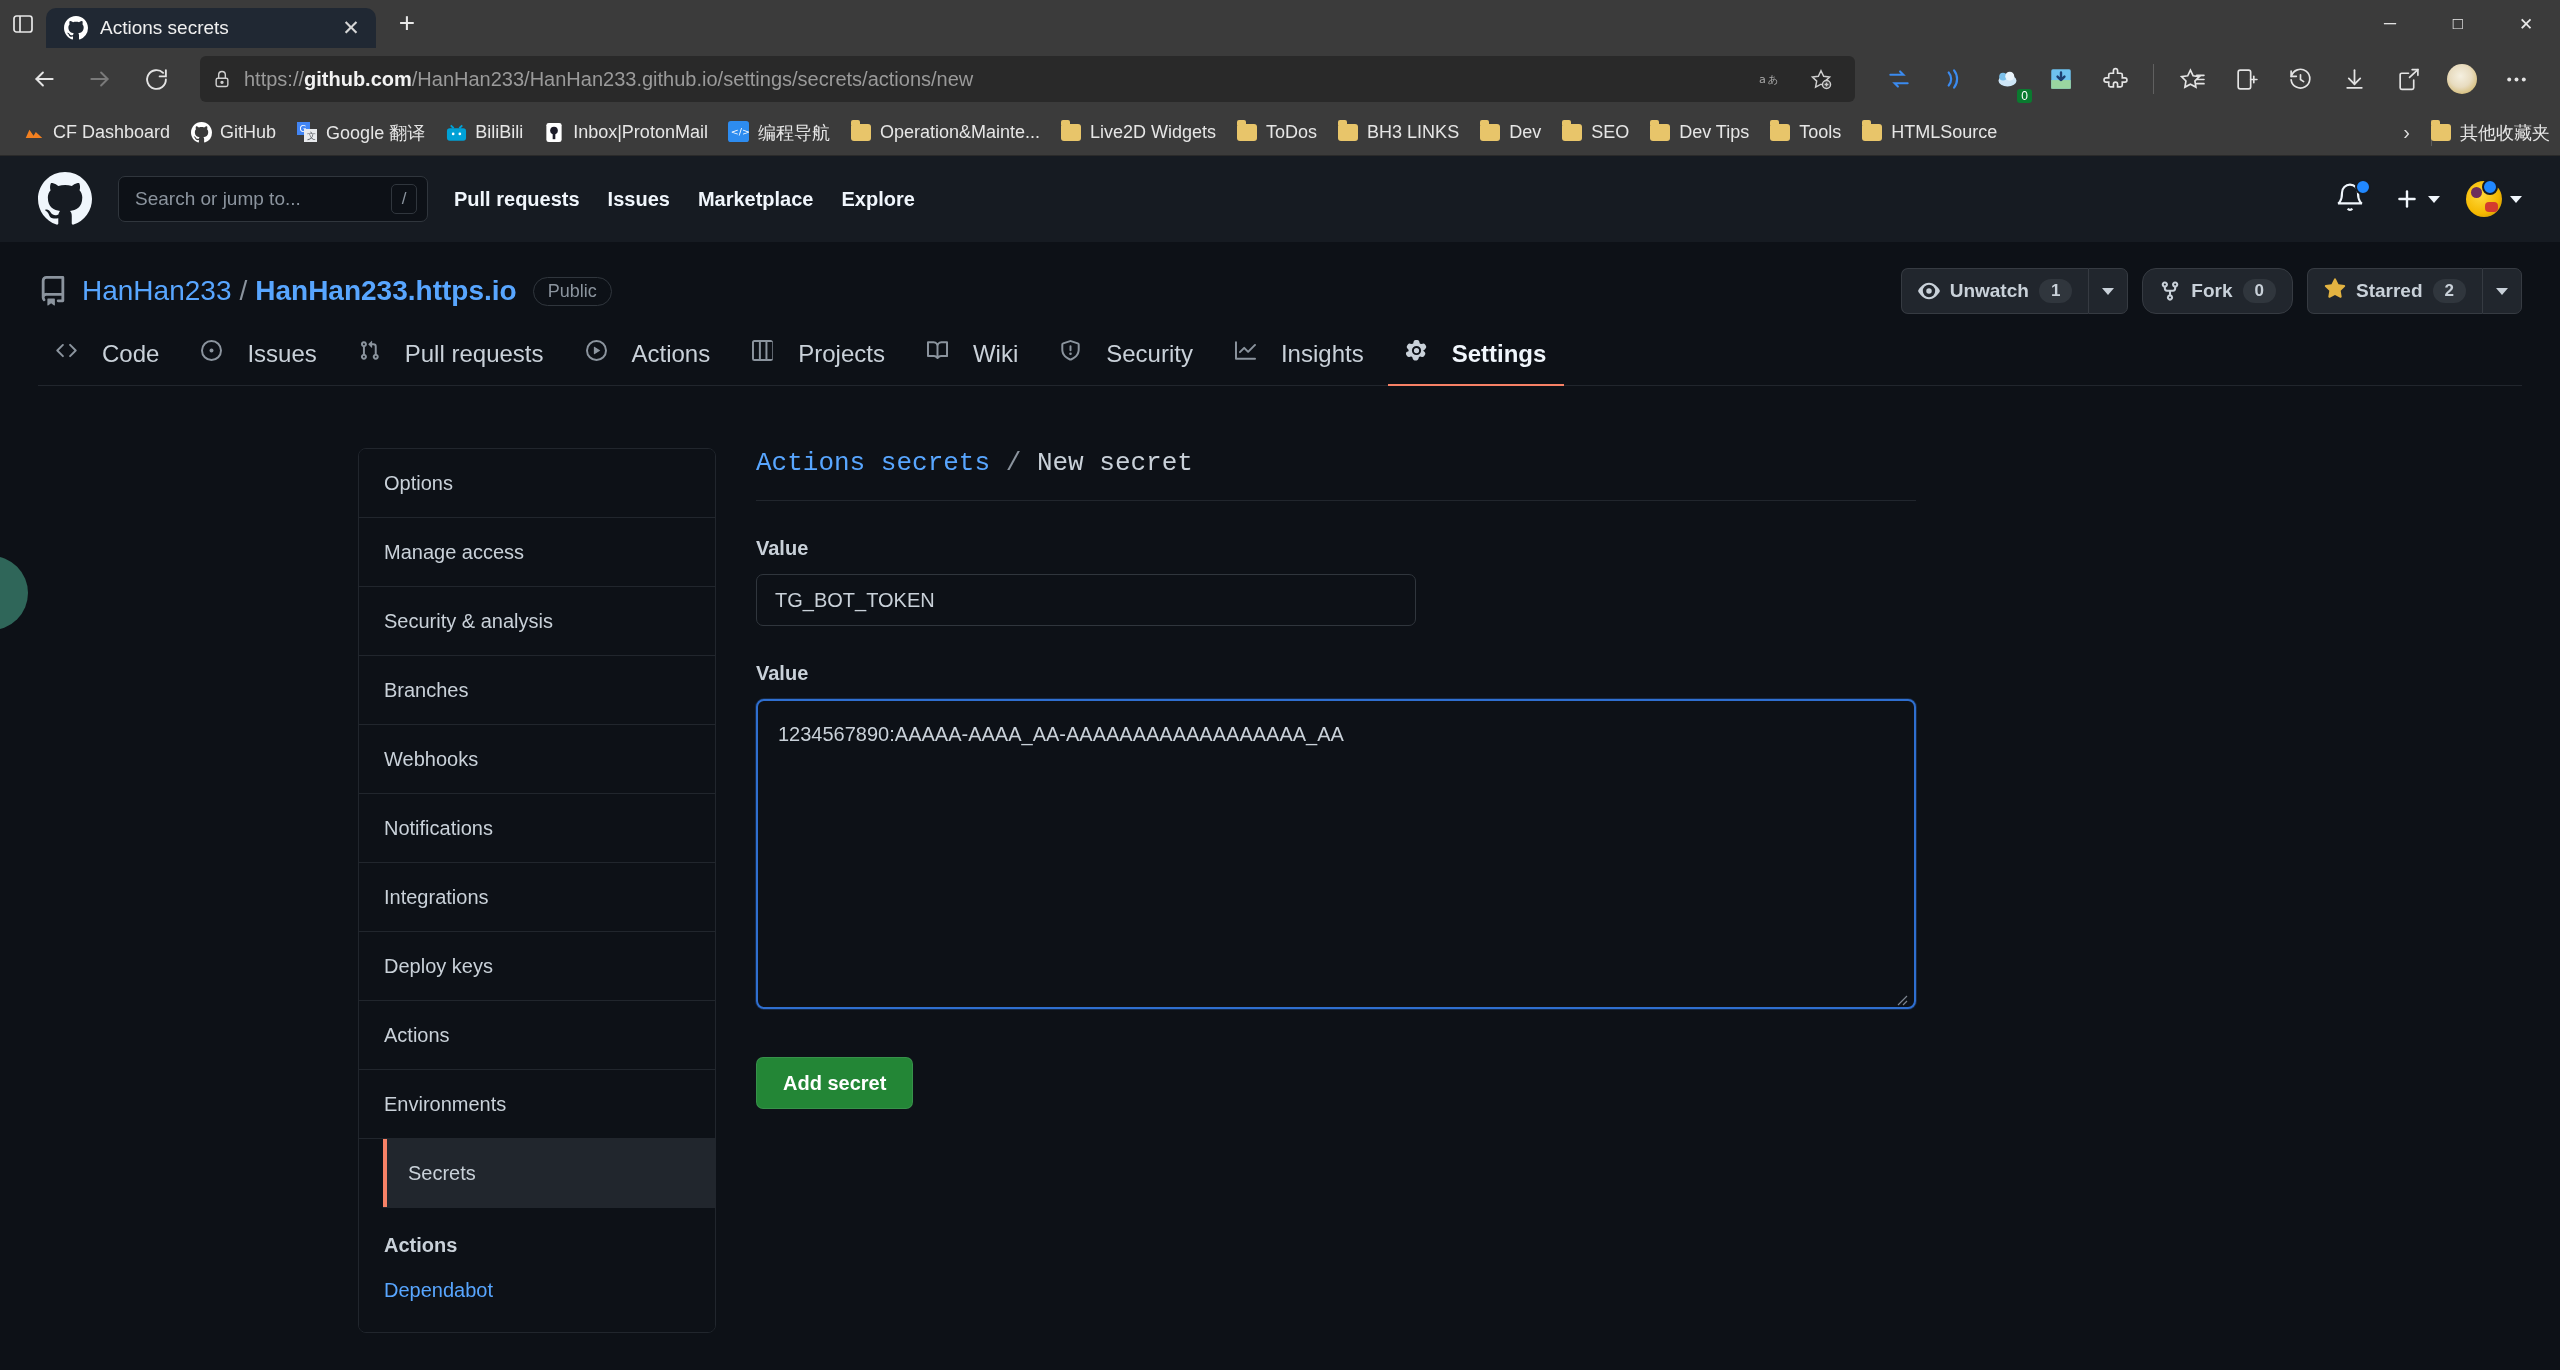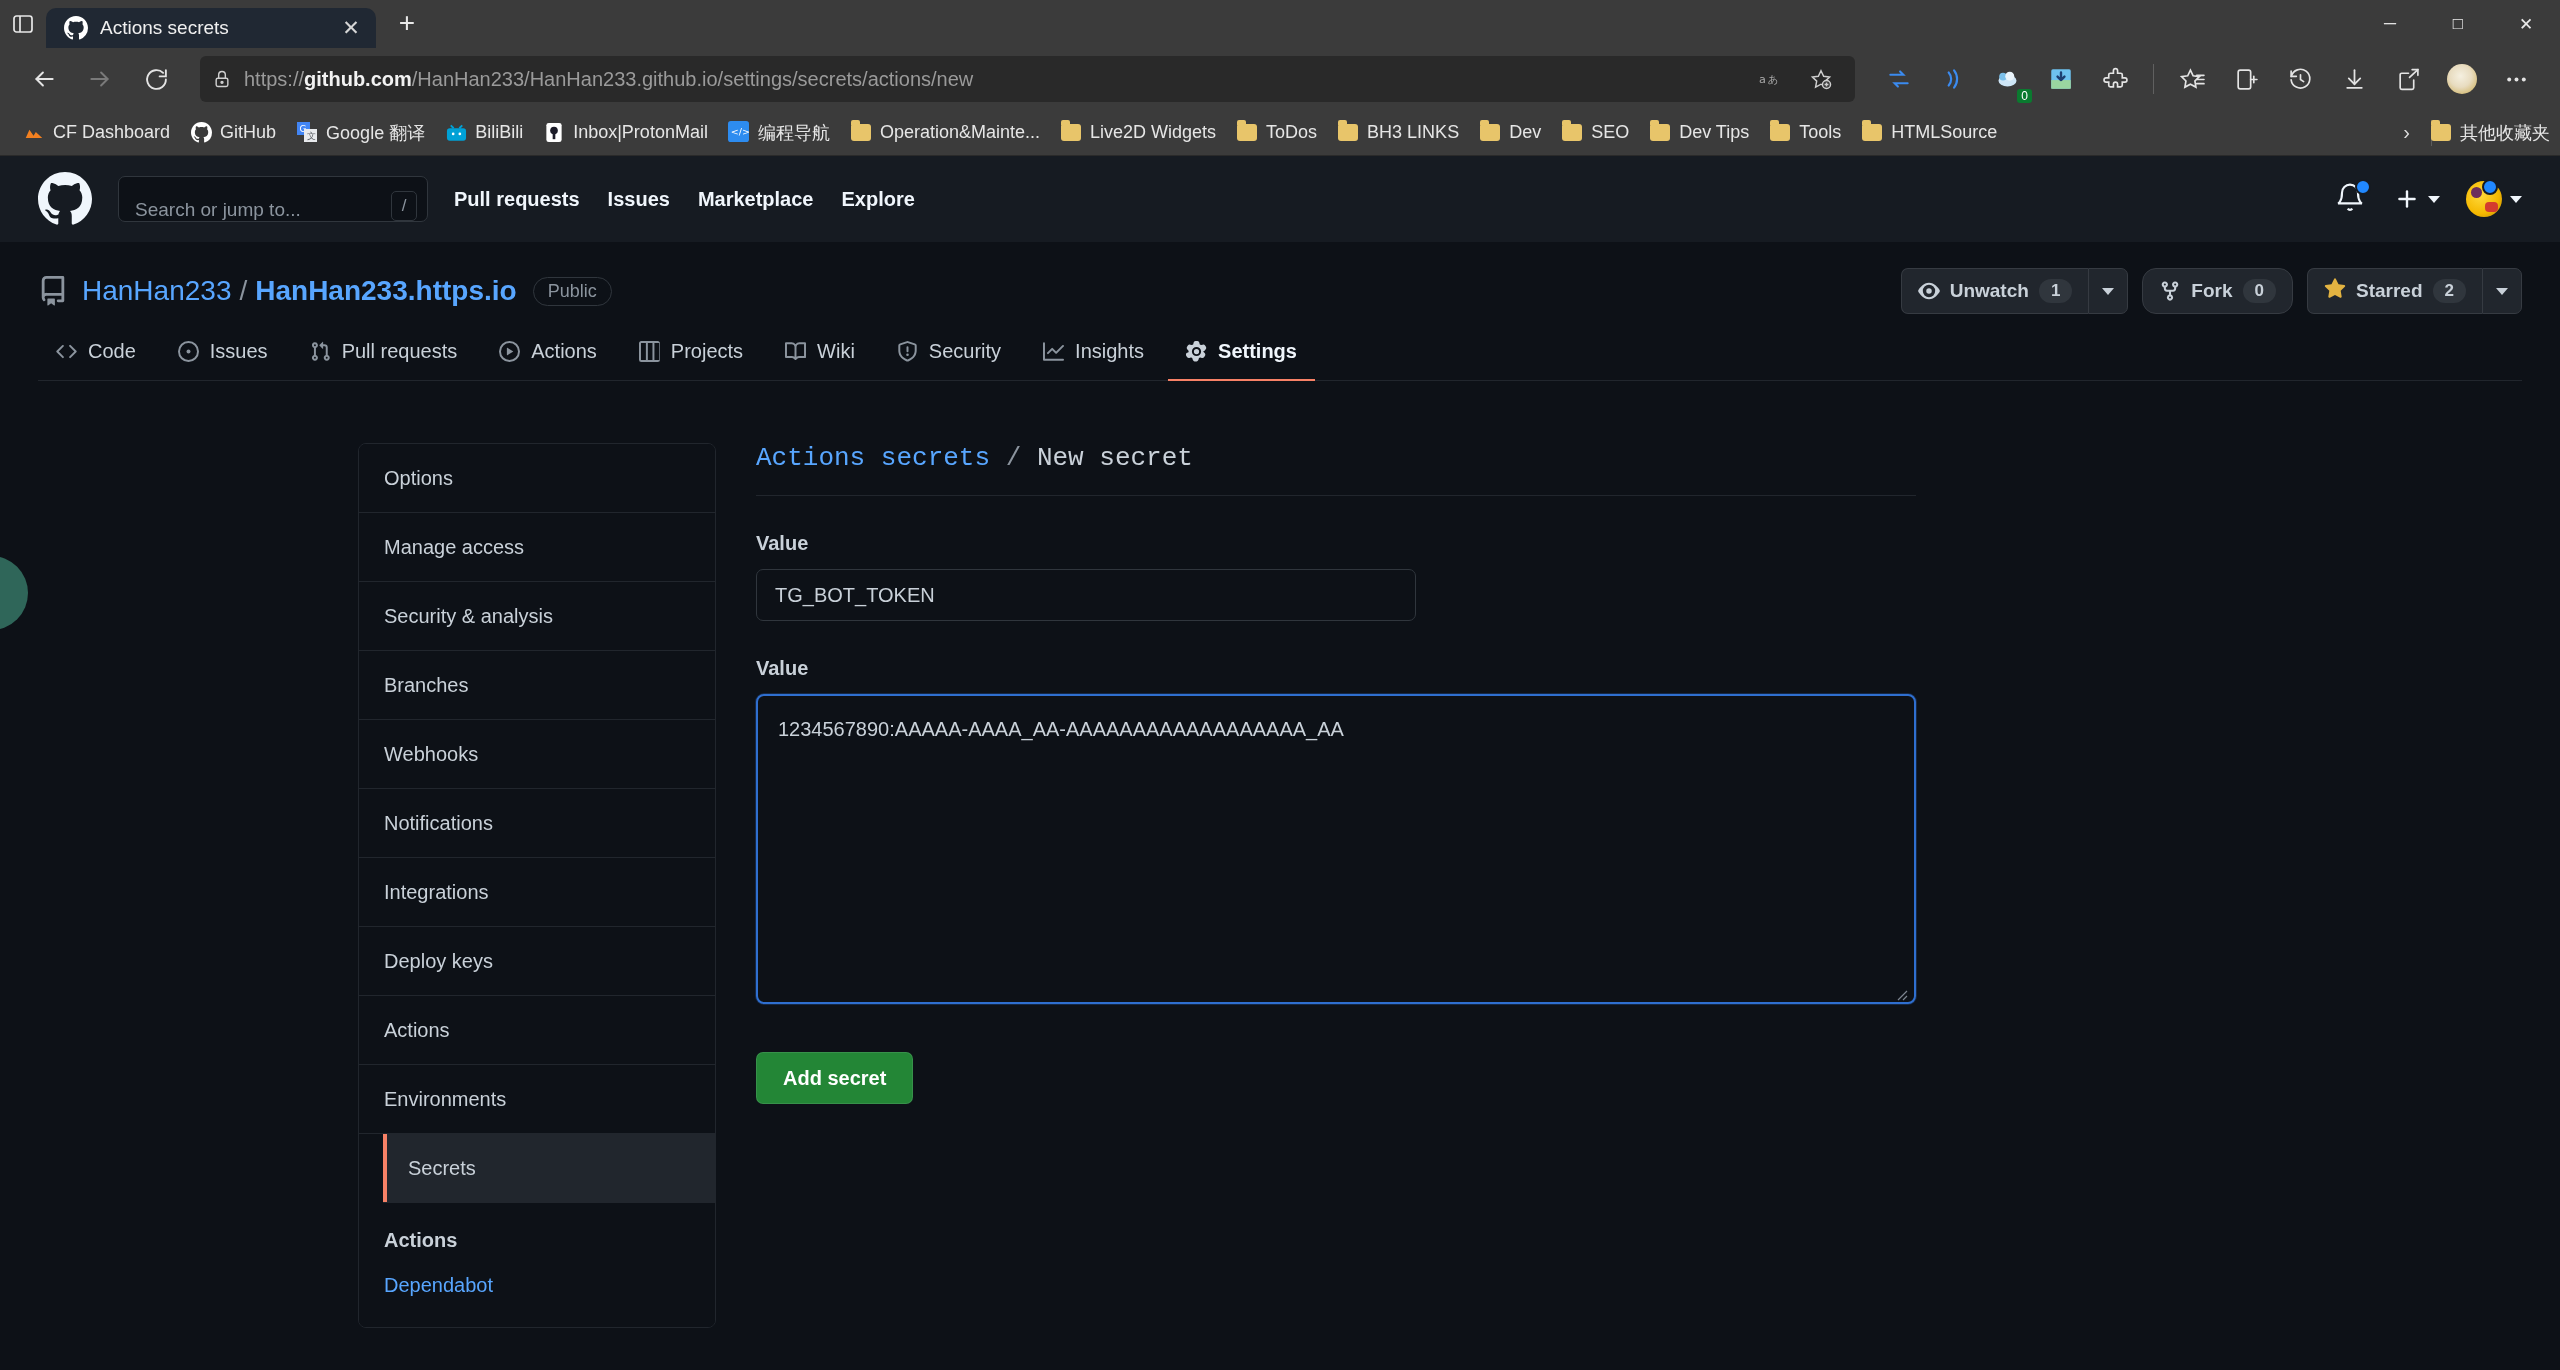--- a/index.html
+++ b/index.html
@@ -74,21 +74,21 @@
     border-radius: 50%; background: #2f6659;
   }
 
   .gh-header {
     height: 86px; background: #161b22; display: flex; align-items: center;
     padding: 0 38px; gap: 26px; position: relative; z-index: 3;
   }
   .gh-logo { width: 54px; height: 54px; color: #f0f6fc; flex:none;}
   .gh-search {
     width: 310px; height: 46px; background: #0d1117; border: 1px solid #30363d;
-    border-radius: 7px; display:flex; align-items:flex-end; padding: 0 10px 0 16px; gap: 26px;
+    border-radius: 7px; display:flex; align-items:center; padding: 0 10px 0 16px; gap: 26px;
   }
   .gh-search input {
     flex:1; background: transparent; border: none; outline: none;
     color: #c9d1d9; font-size: 19px; font-family: "Liberation Sans", sans-serif; min-width:0;
   }
   .gh-search input::placeholder { color: #8b949e; }
   .slash-key {
     width: 26px; height: 30px; border: 1px solid #30363d; border-radius: 5px;
     color: #8b949e; font-size: 17px; display:flex;align-items:center;justify-content:center; flex:none;
   }
@@ -130,22 +130,22 @@
   .ghbtn-group { display: flex; justify-content: space-between; }
   .ghbtn-group .ghbtn:first-child { border-radius: 7px 0 0 7px; border-right: none;}
   .ghbtn-group .ghbtn:last-child { border-radius: 0 7px 7px 0; padding: 0 13px;}
   .star-ico { color: #e3b341; }
 
   .repo-tabs {
     display: flex; gap: 6px; margin-top: 26px; border-bottom: 1px solid #21262d;
     padding-left: 38px; position: relative; z-index: 2;
   }
   .rtab {
-    display: flex; align-items: center; gap: 11px; padding: 0 18px 16px 18px;
-    color: #c9d1d9; font-size: 20px; border-bottom: 2px solid transparent;
+    display: flex; align-items: flex-start; gap: 25px; padding: 0 18px 16px 18px;
+    color: #c9d1d9; font-size: 24px; border-bottom: 2px solid transparent;
     margin-bottom: -1px; white-space: nowrap;
   }
   .rtab svg { color: #8b949e; }
   .rtab.active { font-weight: 600; border-bottom-color: #f78166; color: #f0f6fc;}
   .rtab.active svg { color: #c9d1d9; }
 
   
   .settings-wrap { display: flex; padding: 62px 0 0 0; }
   .settings-left { width: 358px; margin-left: 358px; flex: none; }
   .side-menu { border: 1px solid #21262d; border-radius: 8px; overflow: hidden; background:#0d1117;}

